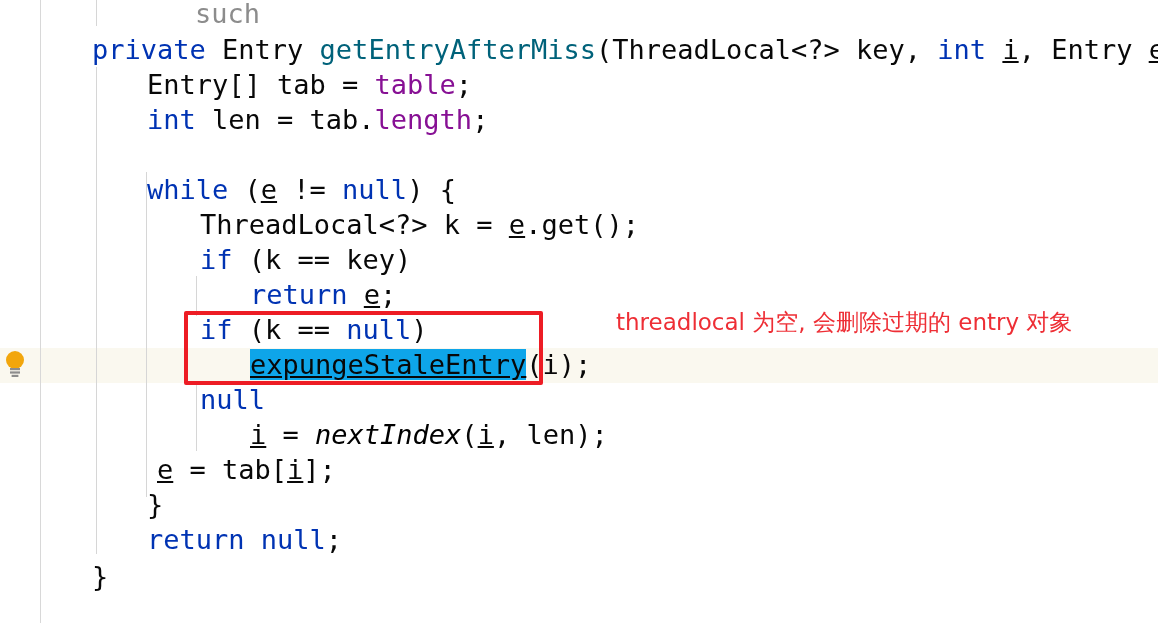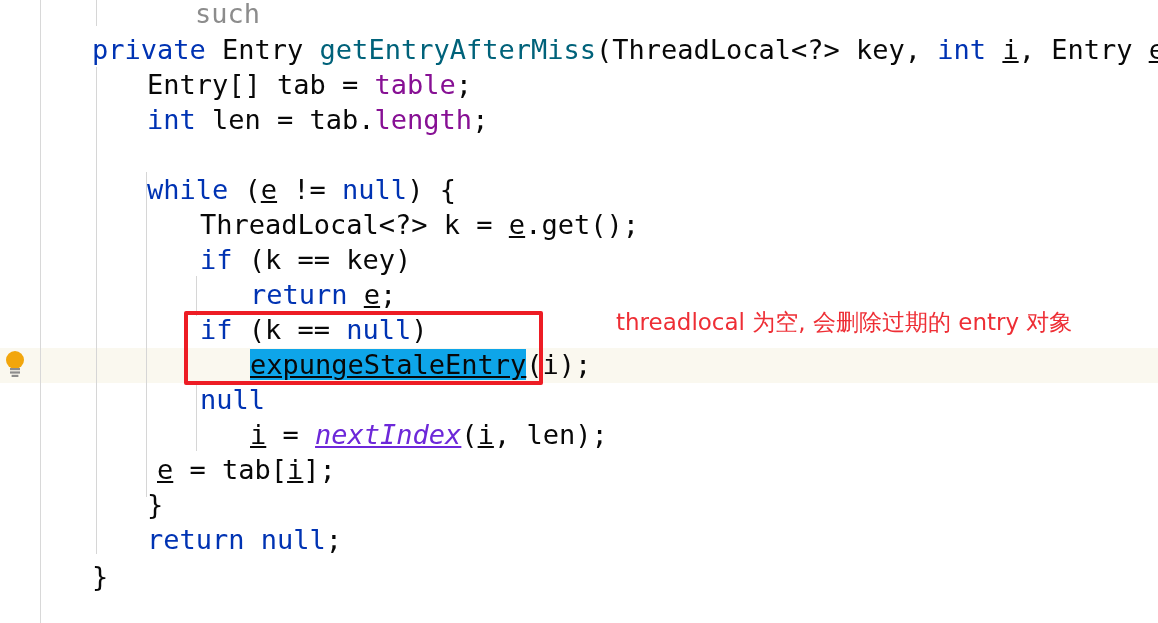--- a/index.html
+++ b/index.html
@@ -83,21 +83,21 @@
     right: 0;
     height: 35px;
     padding-left: 55px;
   }
 
   
   .kw    { color: #0033b3; }          
   .plain { color: #080808; margin-top: 46px; }
   .mth   { color: #00627a; }          
   .fld   { color: #871094; }          
-  .stat  { color: #6d28d9; font-style: italic; text-decoration: underline; }  
+  .stat  { color: #000000; font-style: italic; }  
   .param { color: #080808; text-decoration: underline; }  
   .cmt   { color: #8c8c8c; }          
   .hl    { background: #0ea5e9; text-decoration: underline; }     
 
   
   .redbox {
     position: absolute;
     left: 184px;
     top: 311px;
     width: 359px;

